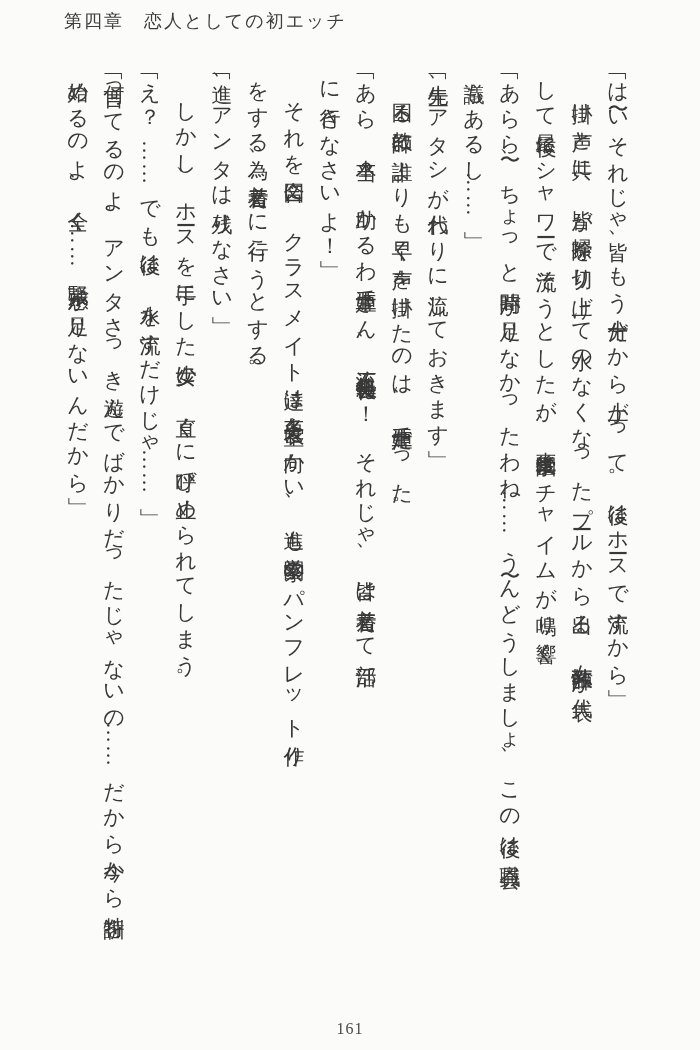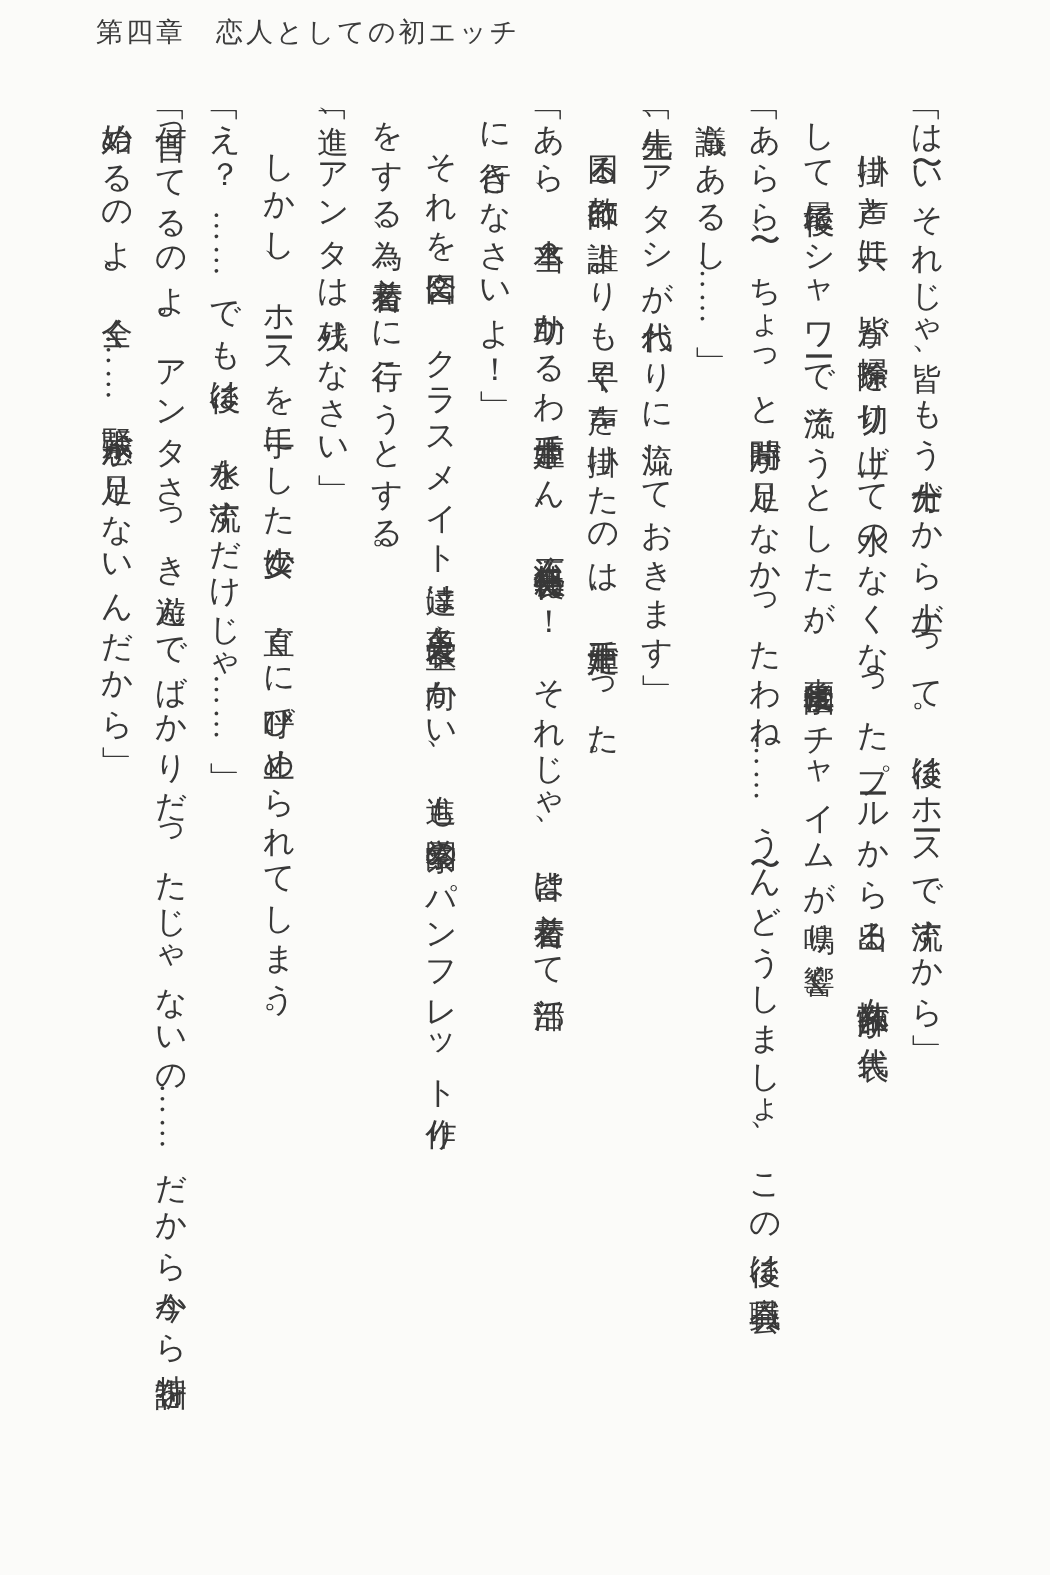--- a/index.html
+++ b/index.html
@@ -78,14 +78,15 @@
     <div class="text-line">に行きなさいよ！」</div>
     <div class="text-line indent">それを合図に、クラスメイト達は各々更衣室に向かい、進も学園祭のパンフレット作り</div>
     <div class="text-line">をする為、着替えに行こうとする。</div>
     <div class="text-line">「進、アンタは残りなさい」</div>
     <div class="text-line indent">しかし、ホースを手にした少女に、直ぐに呼び止められてしまう。</div>
     <div class="text-line">「え？　……でも後は、水を流すだけじゃ……」</div>
     <div class="text-line">「何言ってるのよ。アンタさっき遊んでばかりだったじゃないの……だから今から特訓を</div>
     <div class="text-line">始めるのよ、全く……緊張感が足りないんだから」</div>
   </div>
 
+  <div class="page-number">161</div>
 
 </div>
 
 </body></html>

